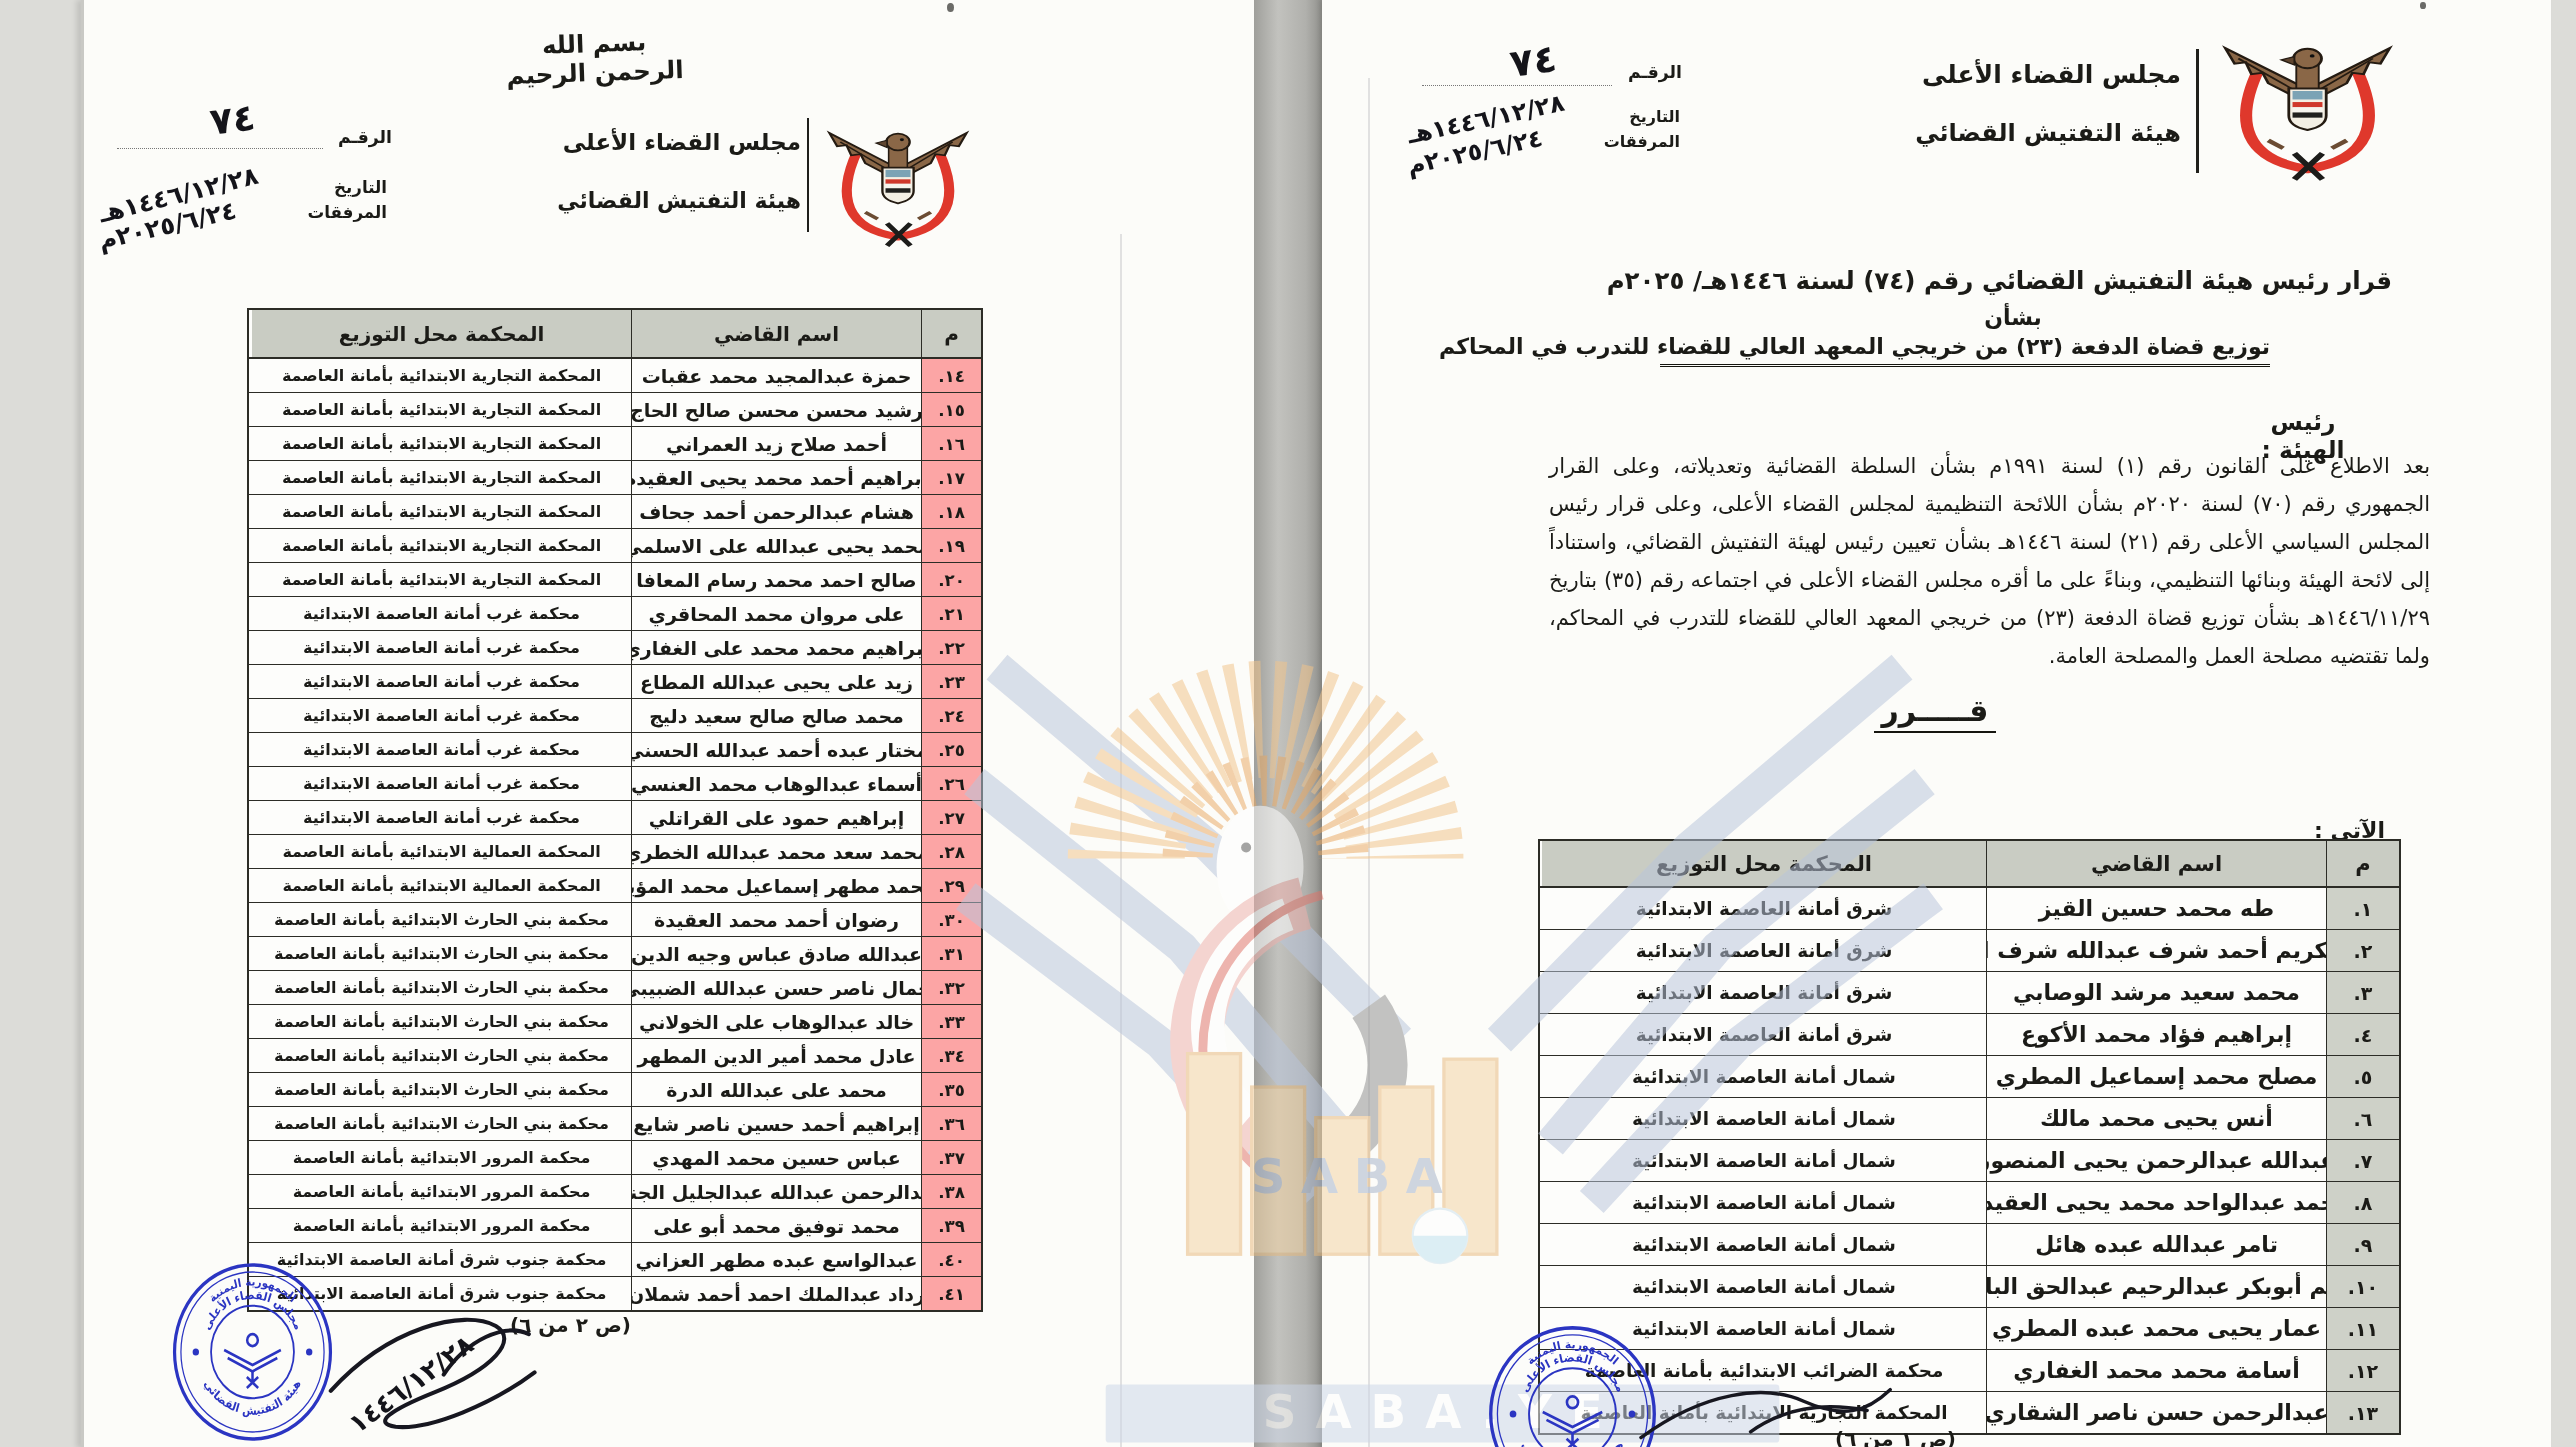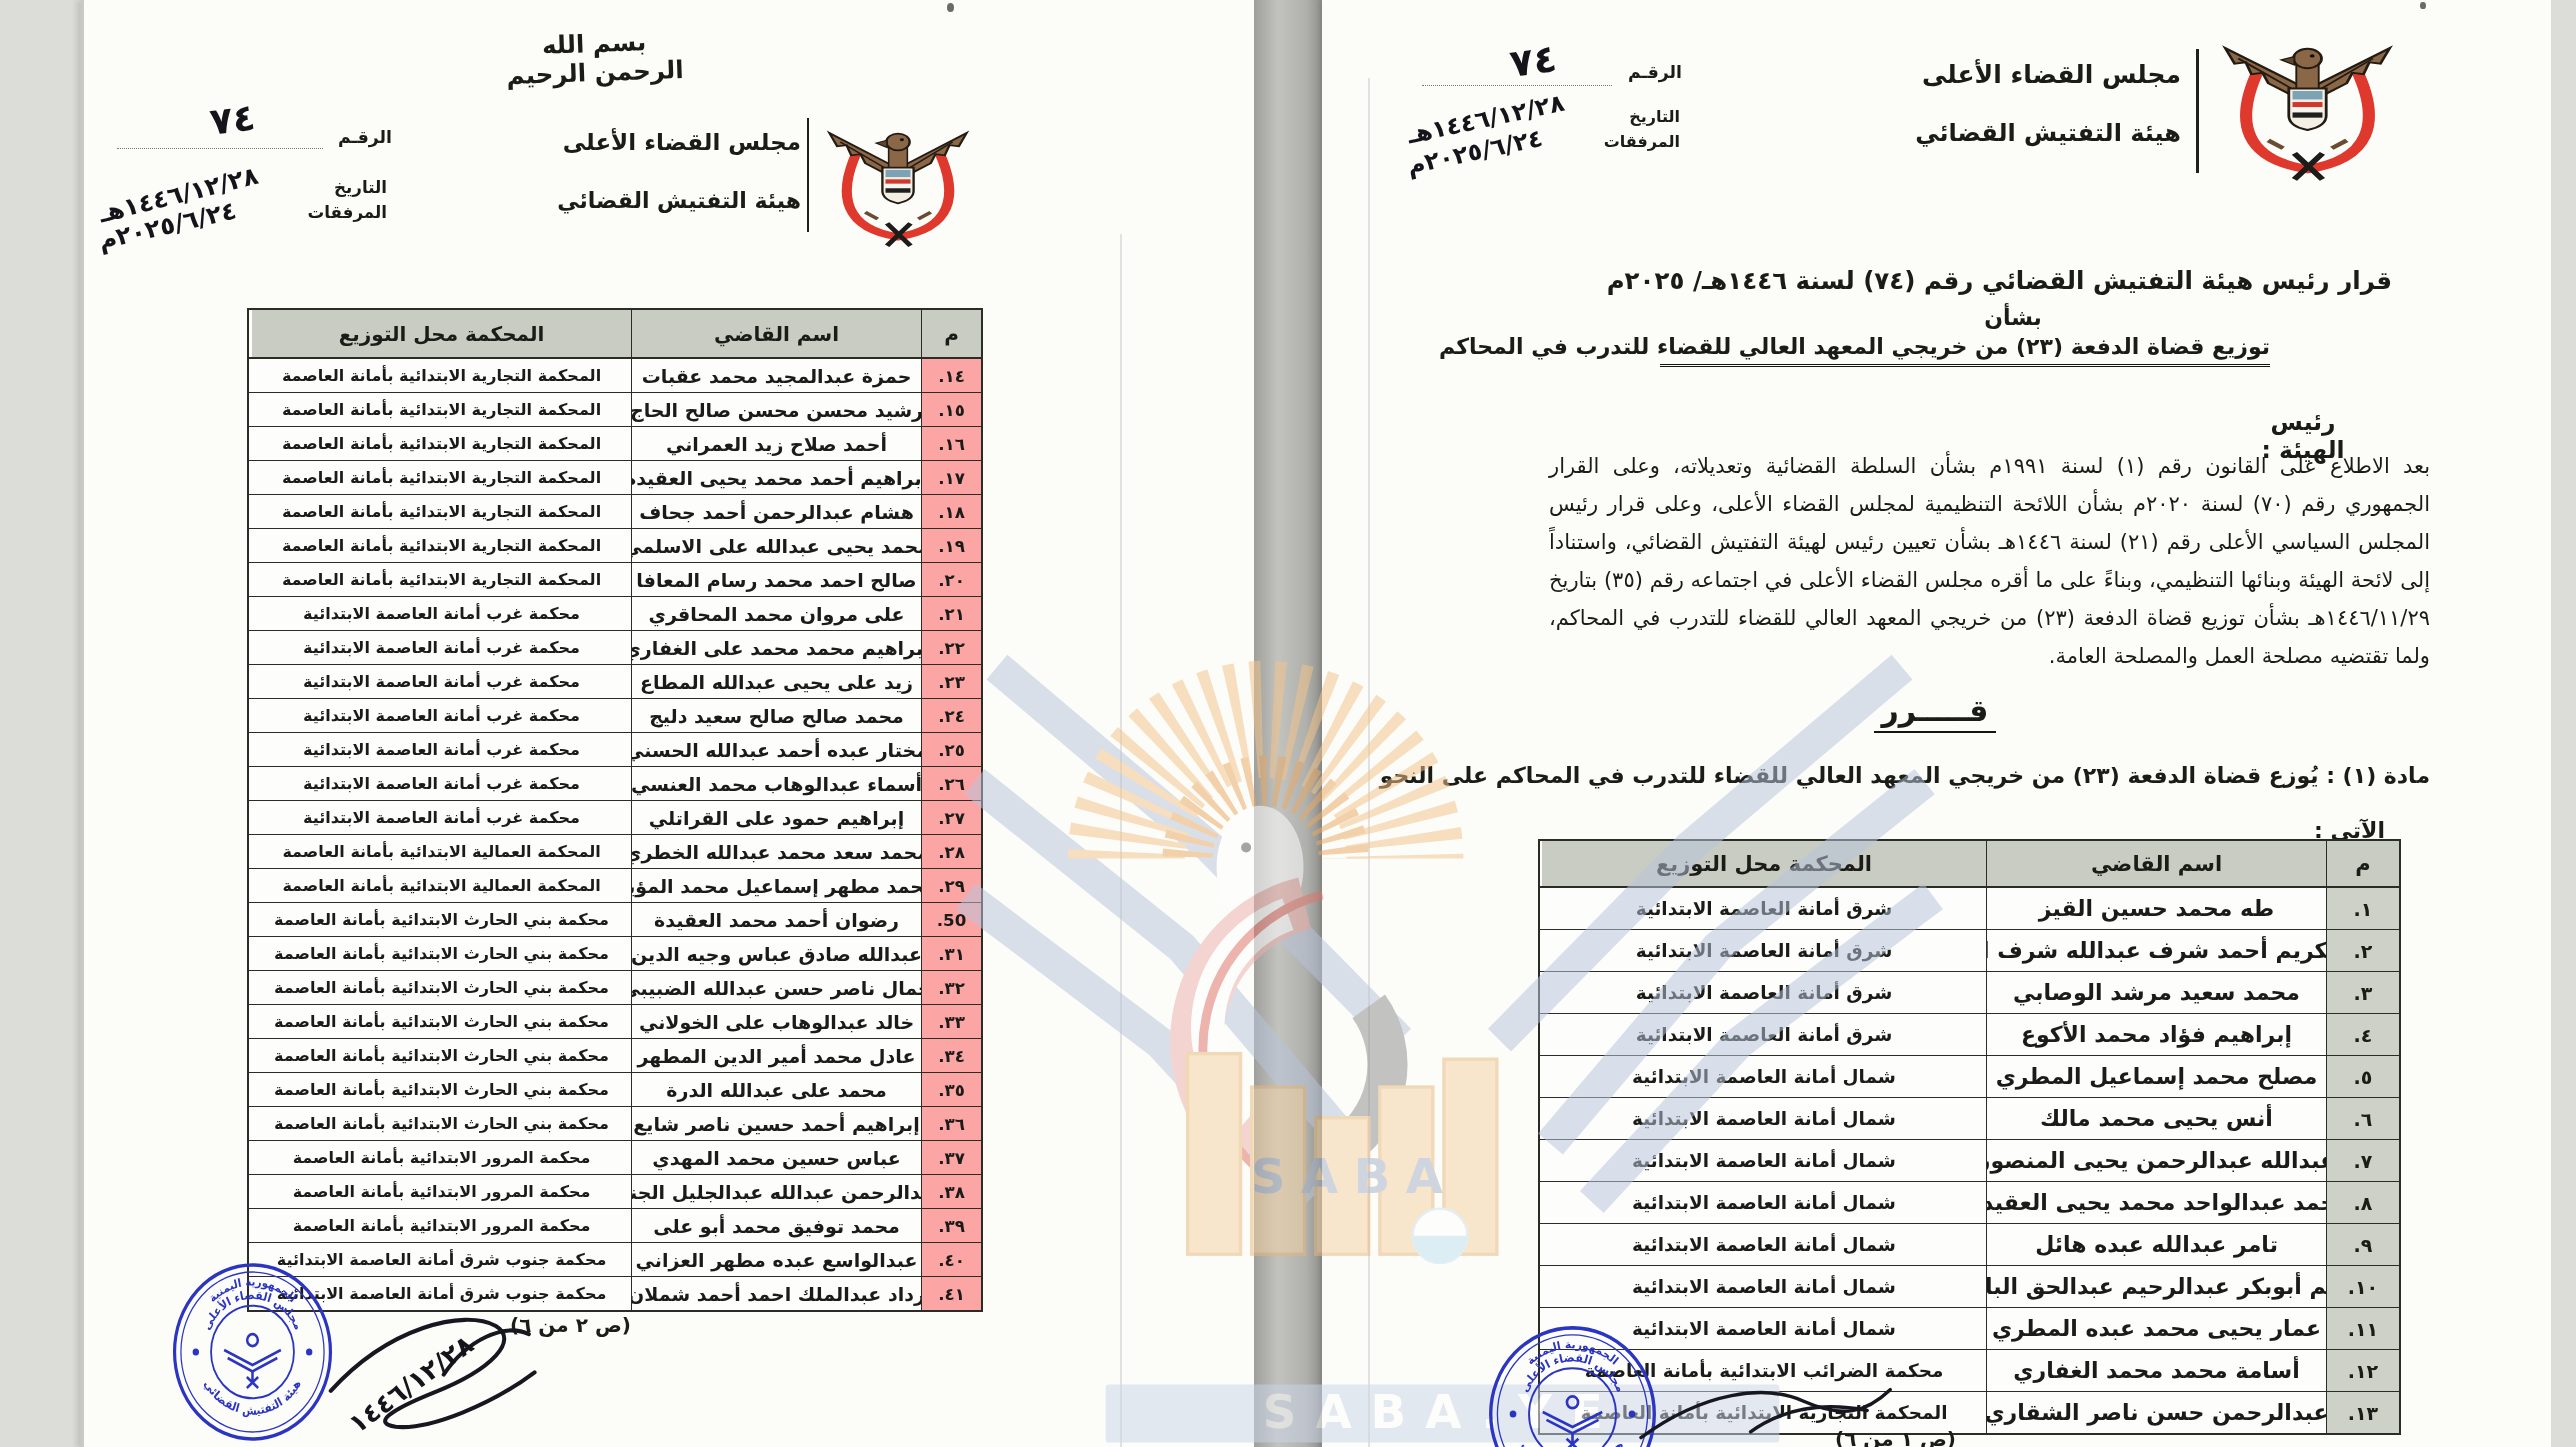--- a/index.html
+++ b/index.html
@@ -180,21 +180,21 @@
           <div>٢٨.</div>
           <div>محمد سعد محمد عبدالله الخطري</div>
           <div>المحكمة العمالية الابتدائية بأمانة العاصمة</div>
         </div>
           <div class="trow">
           <div>٢٩.</div>
           <div>محمد مطهر إسماعيل محمد المؤيد</div>
           <div>المحكمة العمالية الابتدائية بأمانة العاصمة</div>
         </div>
           <div class="trow">
-          <div>50.</div>
+          <div>٣٠.</div>
           <div>رضوان أحمد محمد العقيدة</div>
           <div>محكمة بني الحارث الابتدائية بأمانة العاصمة</div>
         </div>
           <div class="trow">
           <div>٣١.</div>
           <div>عبدالله صادق عباس وجيه الدين</div>
           <div>محكمة بني الحارث الابتدائية بأمانة العاصمة</div>
         </div>
           <div class="trow">
           <div>٣٢.</div>
@@ -312,21 +312,20 @@
     <div class="abs dec-sub" style="left:338px;top:334px;width:610px;font-size:22px;">توزيع قضاة الدفعة (٢٣) من خريجي المعهد العالي للقضاء للتدرب في المحاكم</div>
 
     <div class="abs" style="left:914px;top:408px;width:134px;font-size:23.4px;font-weight:bold;text-align:center;">رئيس الهيئة :</div>
 
     <div class="abs preamble" style="left:227px;top:447px;width:881px;height:240px;">بعد الاطلاع على القانون رقم (١) لسنة ١٩٩١م بشأن السلطة القضائية وتعديلاته، وعلى القرار الجمهوري رقم (٧٠) لسنة ٢٠٢٠م بشأن اللائحة التنظيمية لمجلس القضاء الأعلى، وعلى قرار رئيس المجلس السياسي الأعلى رقم (٢١) لسنة ١٤٤٦هـ بشأن تعيين رئيس لهيئة التفتيش القضائي، واستناداً إلى لائحة الهيئة وبنائها التنظيمي، وبناءً على ما أقره مجلس القضاء الأعلى في اجتماعه رقم (٣٥) بتاريخ ١٤٤٦/١١/٢٩هـ بشأن توزيع قضاة الدفعة (٢٣) من خريجي المعهد العالي للقضاء للتدرب في المحاكم، ولما تقتضيه مصلحة العمل والمصلحة العامة.</div>
 
     <div class="abs center-underline" style="left:390px;top:693px;width:446px;font-size:30px;font-weight:bold;text-align:center;">
       <span>قـــــرر</span>
     </div>
 
-    <div class="abs" style="left:227px;top:763px;width:881px;font-size:22px;font-weight:bold;text-align:right;white-space:nowrap;">مادة (١) : يُوزع قضاة الدفعة (٢٣) من خريجي المعهد العالي للقضاء للتدرب في المحاكم على النحو</div>
     <div class="abs" style="left:227px;top:802px;width:836px;font-size:22px;font-weight:bold;text-align:right;margin-top:16px;">الآتي :</div>
 
     <div class="dtable t-right" style="left:216px;top:839px;width:859px;">
       <div class="trow thead">
         <div>م</div>
         <div>اسم القاضي</div>
         <div>المحكمة محل التوزيع</div>
       </div>
       <div>
 

